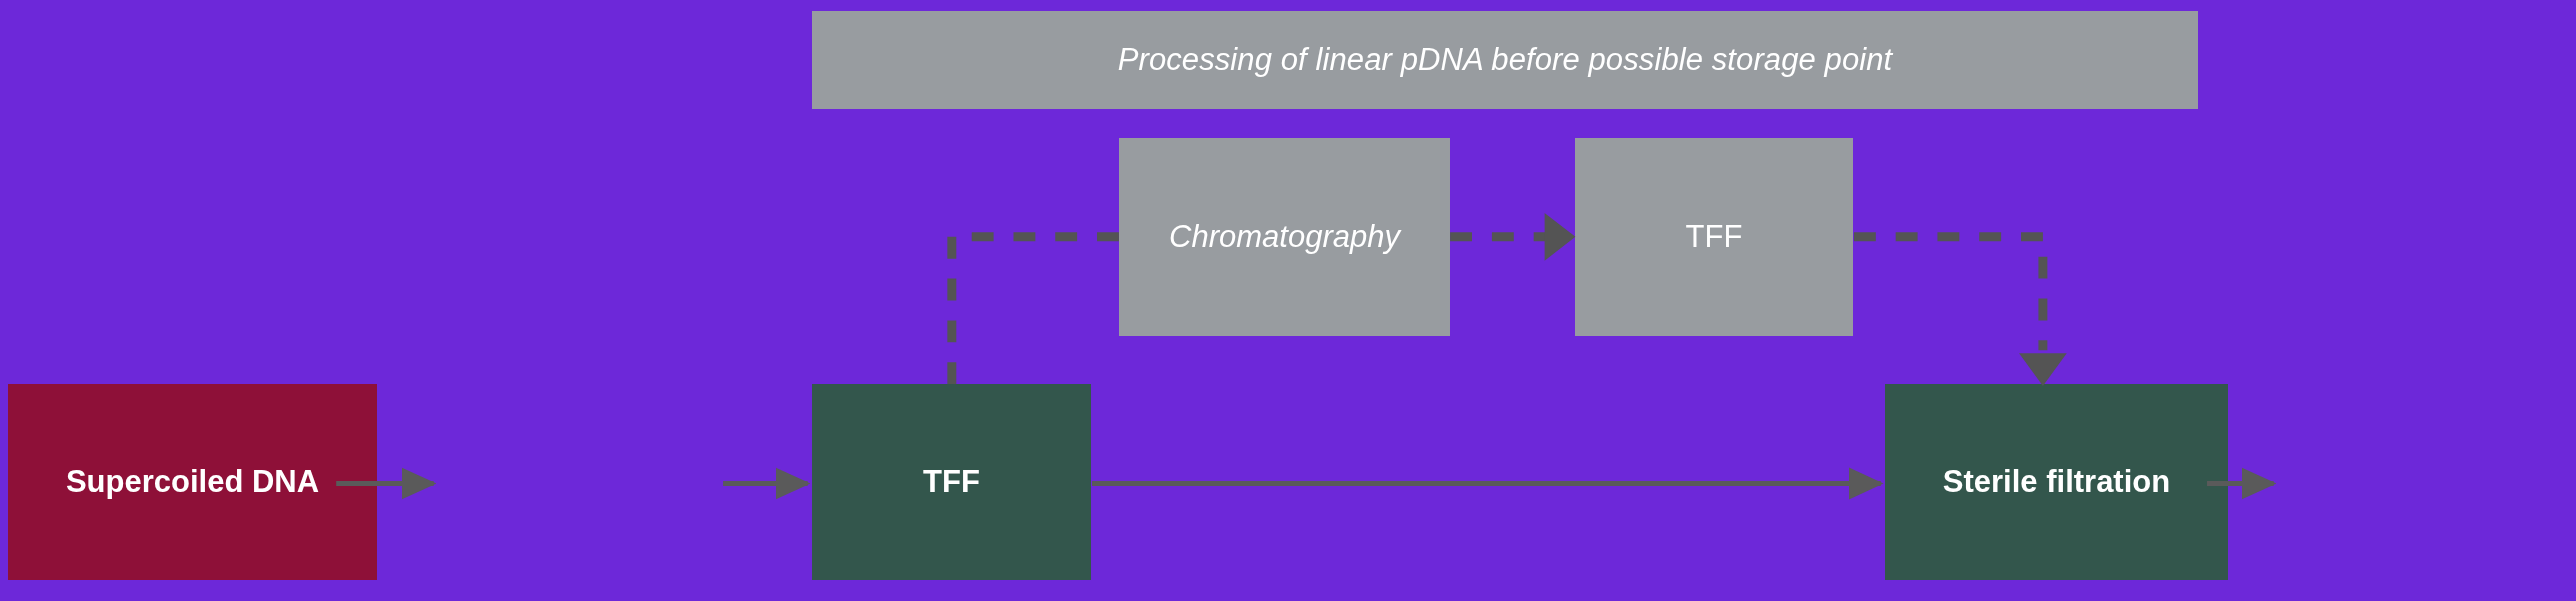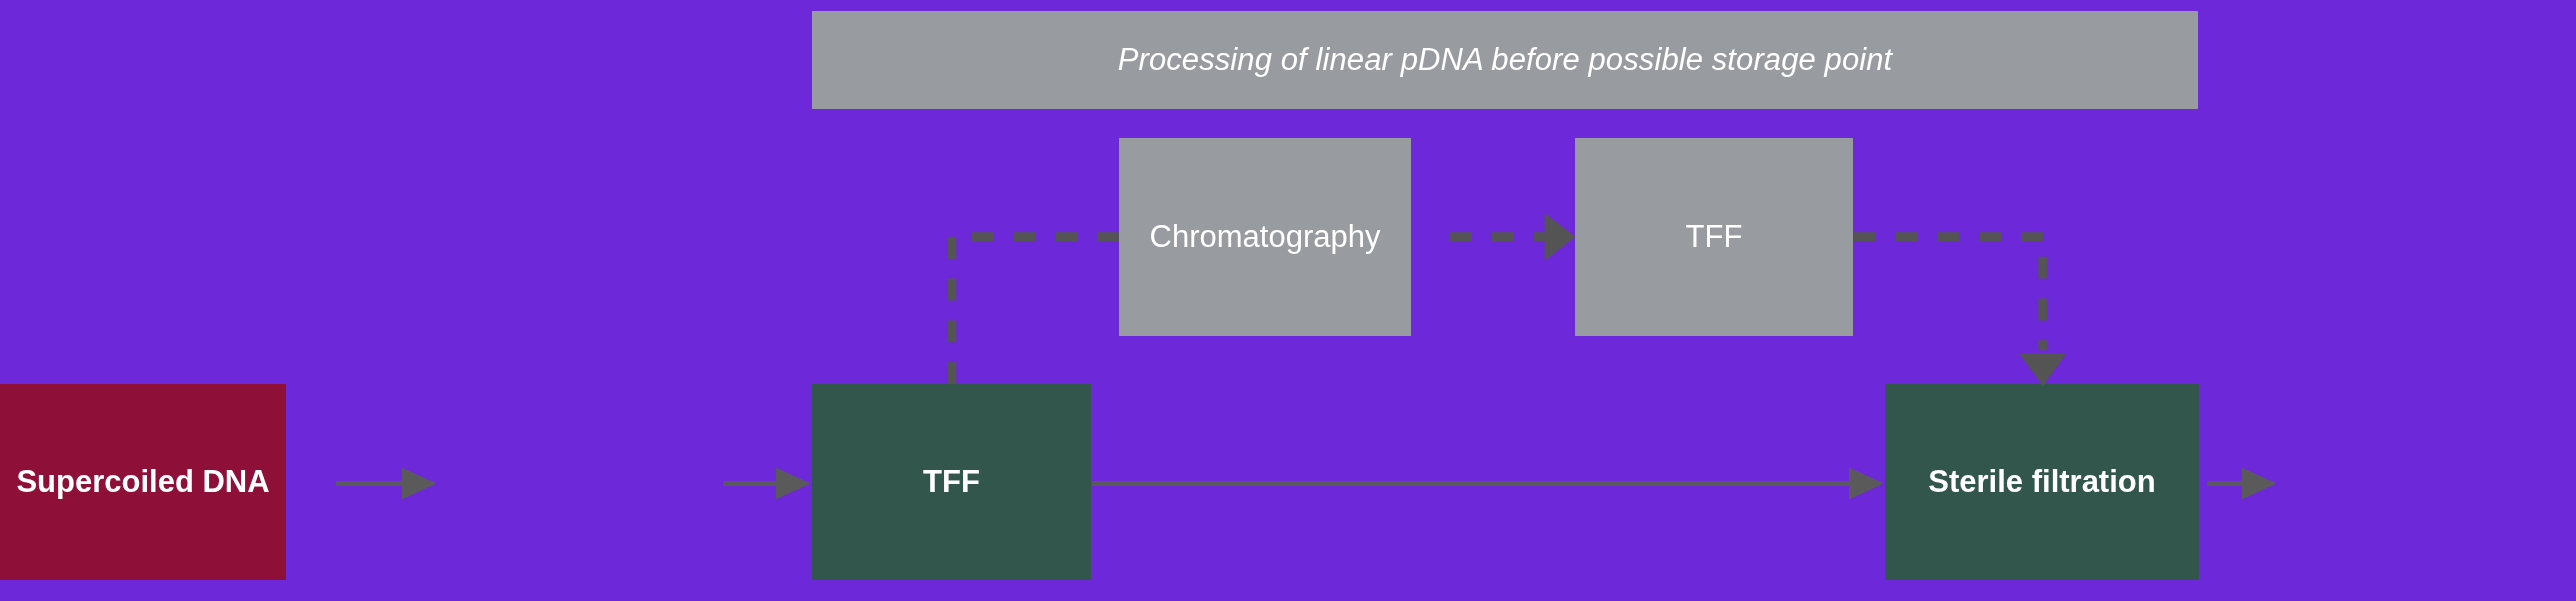--- a/index.html
+++ b/index.html
@@ -49,39 +49,39 @@
   
   .node-optional {
     background: #989ca0;
     top: 138px;
     height: 198px;
   }
   .node-optional .node-label {
     font-size: 31px;
     font-weight: 400;
   }
-  #node-chromatography { left: 1119px; width: 292px; }
+  #node-chromatography { left: 1119px; width: 331px; font-style: italic; }
   #node-tff-optional   { left: 1575px; width: 278px; }
 
   
   .node-main {
     top: 384px;
     height: 196px;
   }
   .node-main .node-label {
     font-size: 31px;
     font-weight: 700;
   }
   .node-terminal { background: #8e1038; }
   .node-process  { background: #33564c; }
 
-  #node-supercoiled-dna    { left: 0px;    width: 286px; }
+  #node-supercoiled-dna    { left: 8px;    width: 369px; }
   #node-linearization      { left: 438px;  width: 284px; }
   #node-tff-main           { left: 812px;  width: 279px; }
-  #node-sterile-filtration { left: 1885px; width: 314px; }
+  #node-sterile-filtration { left: 1885px; width: 343px; }
   #node-linear-pdna        { left: 2278px; width: 298px; }
 
   
   #connectors {
     position: absolute;
     left: 0;
     top: 0;
     width: 2576px;
     height: 602px;
     pointer-events: none;

